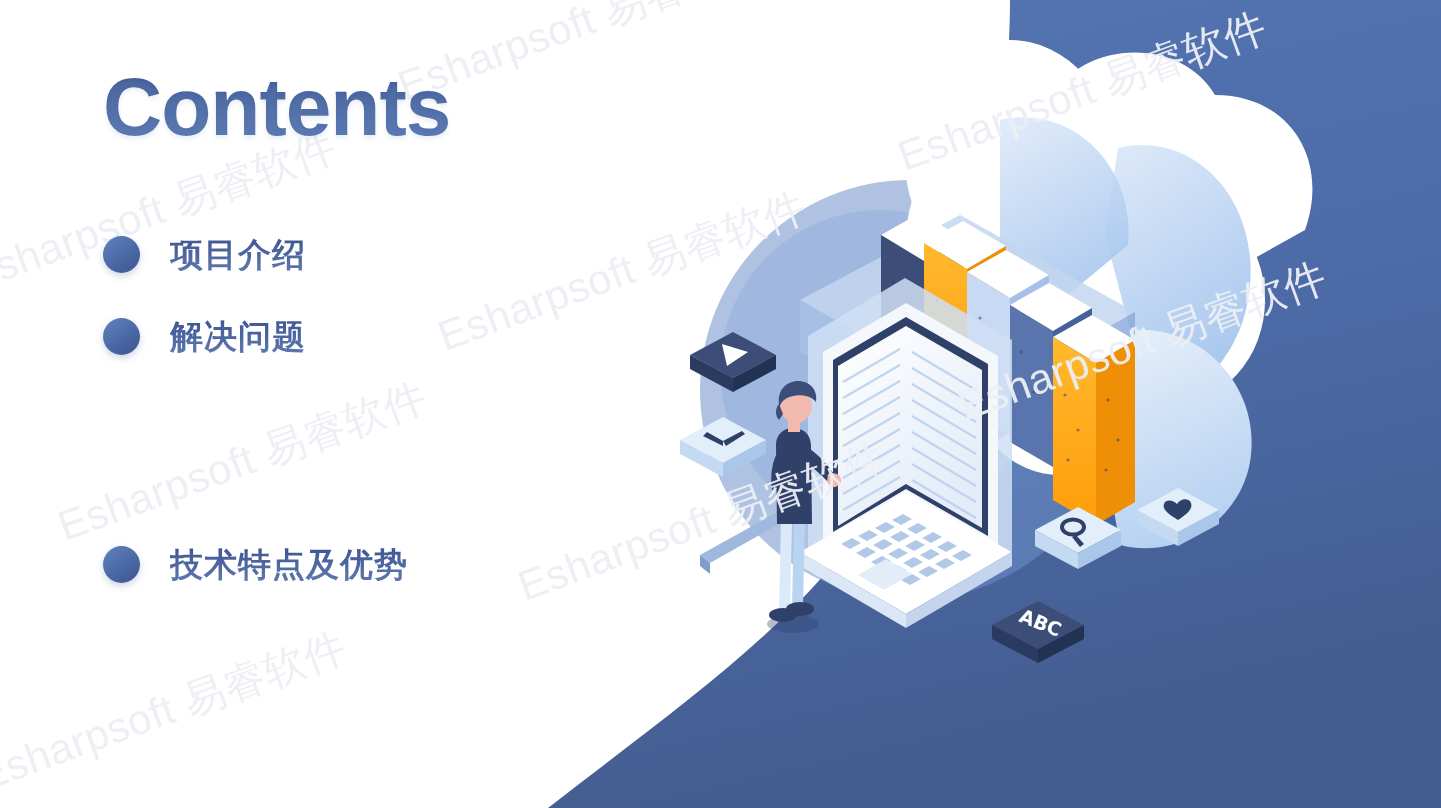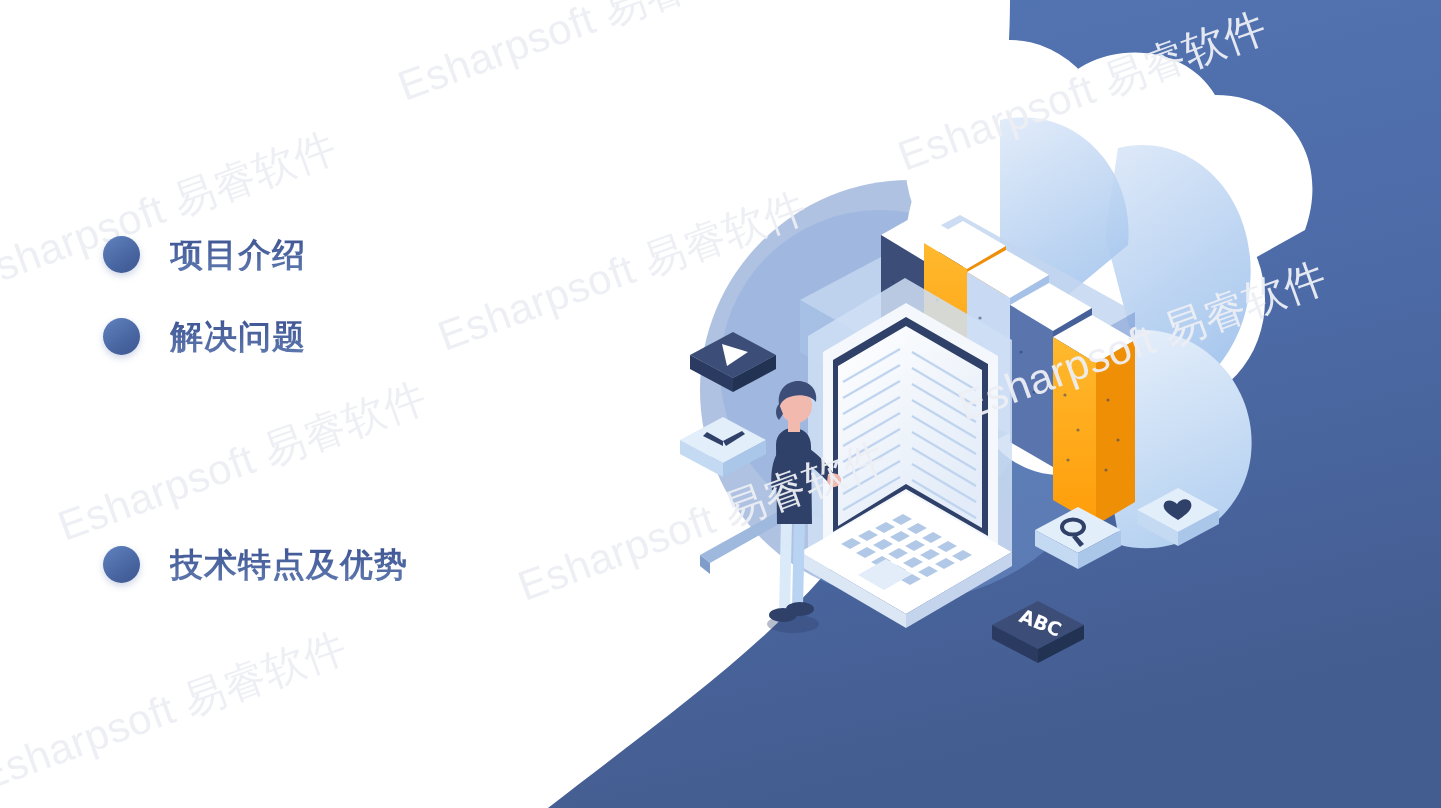--- a/index.html
+++ b/index.html
@@ -365,20 +365,21 @@
     <div class="wm" style="left:60px; top:500px;">Esharpsoft 易睿软件</div>
     <div class="wm" style="left:-20px; top:750px;">Esharpsoft 易睿软件</div>
     <div class="wm" style="left:440px; top:310px;">Esharpsoft 易睿软件</div>
     <div class="wm" style="left:520px; top:560px;">Esharpsoft 易睿软件</div>
     <div class="wm" style="left:400px; top:60px;">Esharpsoft 易睿软件</div>
     <div class="wm" style="left:900px; top:130px;">Esharpsoft 易睿软件</div>
     <div class="wm" style="left:960px; top:380px;">Esharpsoft 易睿软件</div>
   </div>
 
   <div class="title-shadow">Contents</div>
+  <div class="title">Contents</div>
 
   <div class="toc">
     <div class="toc-item" style="top:230px;">
       <span class="bullet"></span>
       <span class="toc-label">项目介绍</span>
     </div>
     <div class="toc-item" style="top:312px;">
       <span class="bullet"></span>
       <span class="toc-label">解决问题</span>
     </div>

